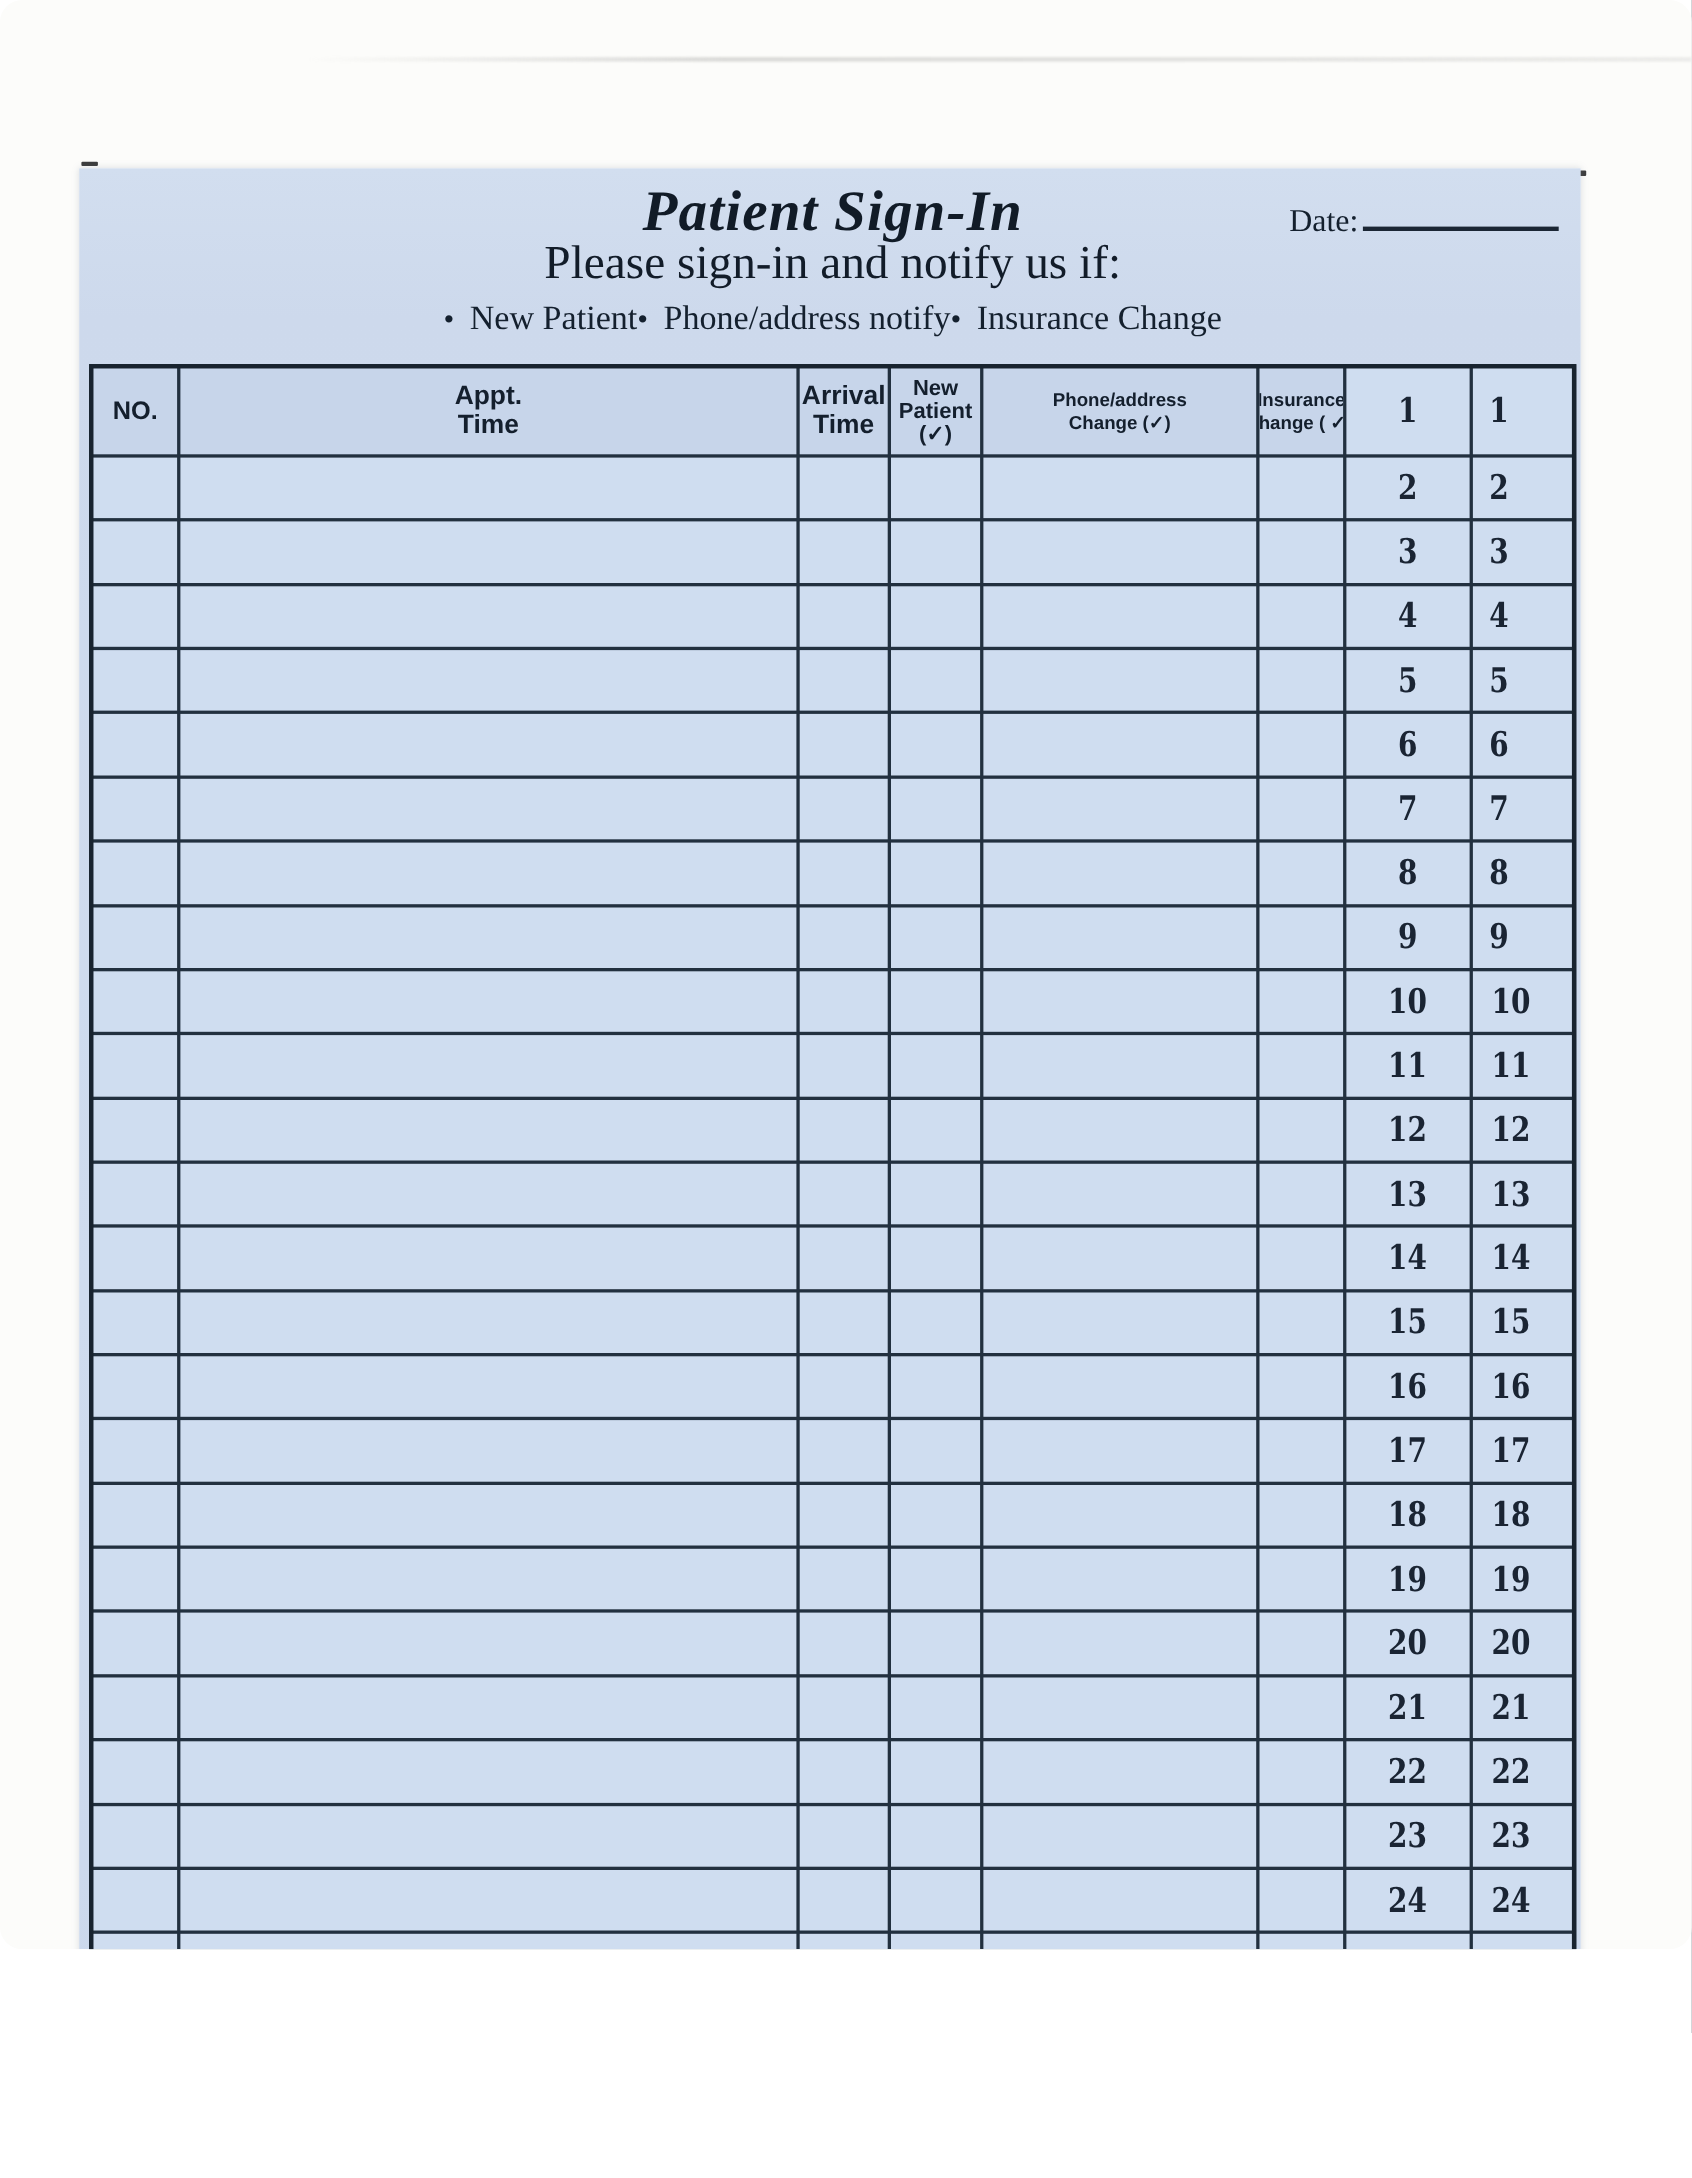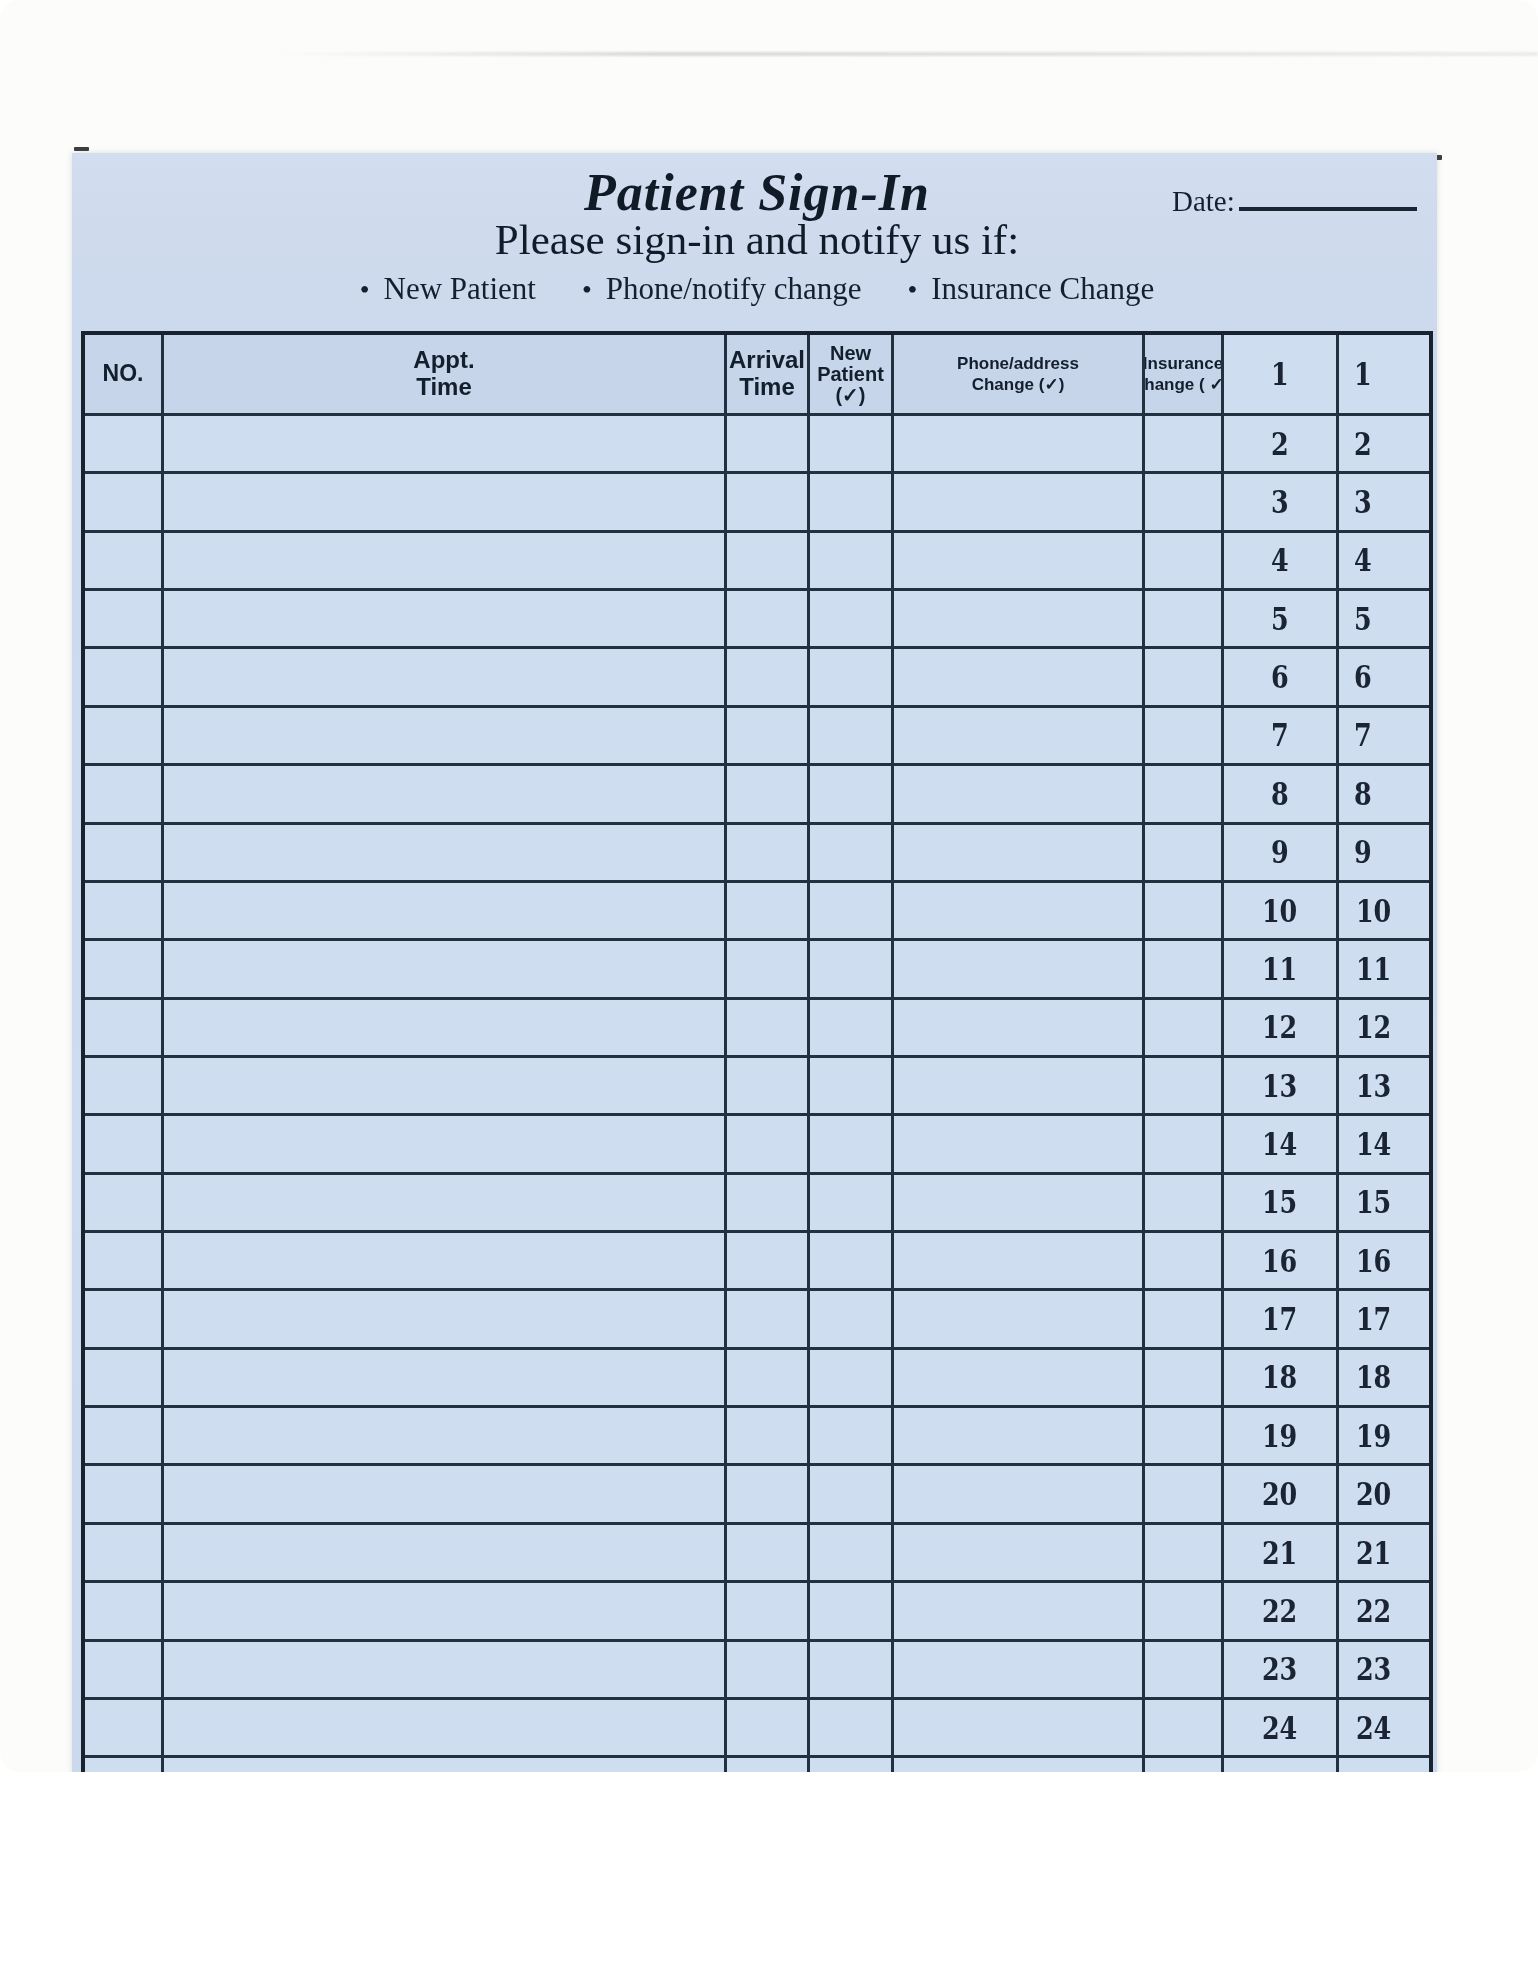--- a/index.html
+++ b/index.html
@@ -15,21 +15,21 @@
   .form-title{position:absolute;left:9px;top:10px;width:1352px;text-align:center;
     font-family:"Liberation Serif",serif;font-style:italic;font-weight:bold;
     font-size:52px;color:#111b27;letter-spacing:1px;}
   .date-row{position:absolute;left:1100px;top:32px;white-space:nowrap;
     font-family:"Liberation Serif",serif;font-weight:normal;font-size:29px;color:#14202e;}
   .date-underline{display:inline-block;width:178px;height:1px;border-bottom:4px solid #1b2634;
     margin-left:4px;vertical-align:baseline;}
   .form-subtitle{position:absolute;left:9px;top:62px;width:1352px;text-align:center;
     font-family:"Liberation Serif",serif;font-weight:normal;font-size:43px;color:#121c29;}
   .bullet-row{position:absolute;left:9px;top:118px;width:1352px;display:flex;
-    justify-content:center;gap:46px;font-family:"Liberation Serif",serif;
+    justify-content:center;font-family:"Liberation Serif",serif;
     font-size:31px;color:#14202e;}
   .bullet-item::before{content:"\2022\00a0\00a0";font-size:28px;}
   
   .grid{position:absolute;left:9px;top:160px;display:grid;
     grid-template-columns:76px 560px 80px 81px 248px 76px 112px 90px;
     grid-template-rows:78px repeat(25,55.36px);
     gap:3px;background:#22303f;border:4px solid #18232f;margin-top:18px;}
   .hcell{background:#c7d5ea;display:flex;flex-direction:column;justify-content:center;
     align-items:center;text-align:center;font-family:"Liberation Sans",sans-serif;
     font-weight:bold;color:#141f2d;line-height:1.12;overflow:hidden;}
@@ -70,21 +70,21 @@
     <div class="form-title">Patient Sign-In</div>
 
     <div class="date-row">
       <span>Date:</span><span class="date-underline"></span>
     </div>
 
     <div class="form-subtitle">Please sign-in and notify us if:</div>
 
     <div class="bullet-row">
       <span class="bullet-item">New Patient</span>
-      <span class="bullet-item">Phone/notify change</span>
+      <span class="bullet-item">Phone/address notify</span>
       <span class="bullet-item">Insurance Change</span>
     </div>
 
     <div class="grid" id="signin-table">
       <div class="hcell hc-no">
         <div>NO.</div>
       </div>
       <div class="hcell hc-time">
         <div>Appt.</div>
         <div>Time</div>

